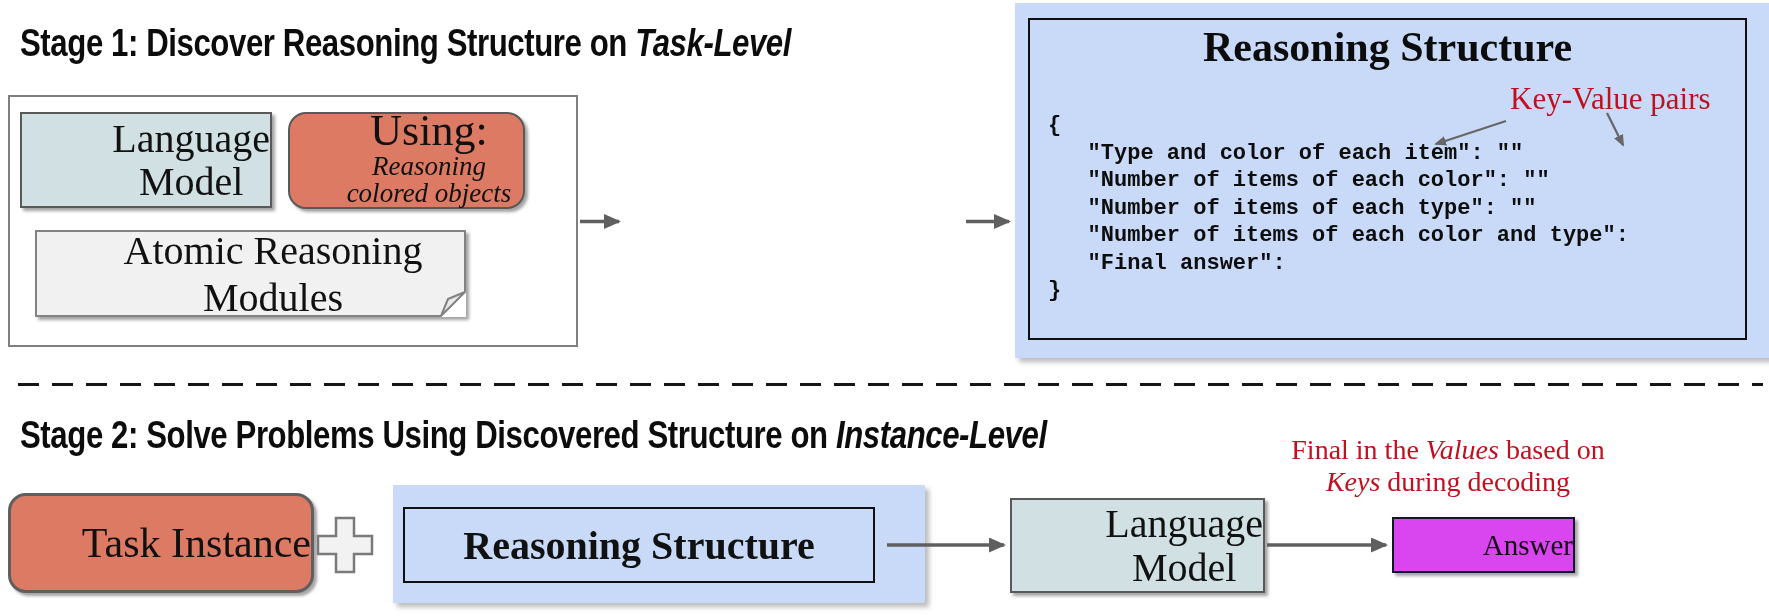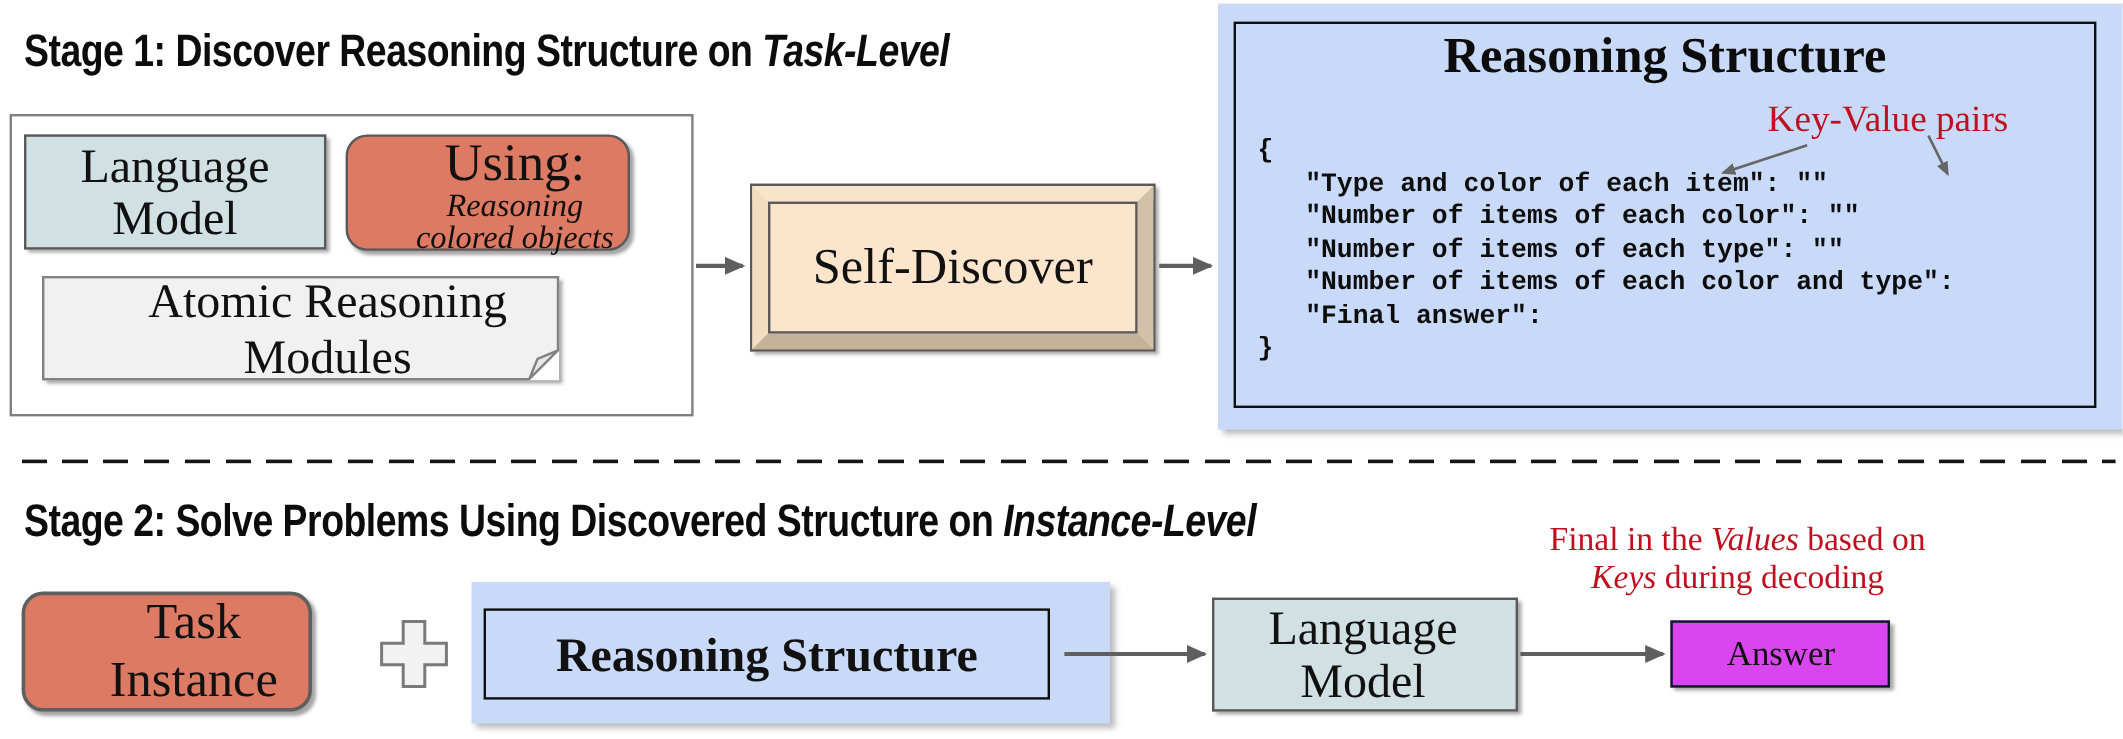--- a/index.html
+++ b/index.html
@@ -10,21 +10,21 @@
   .abs{position:absolute;}
   
   .stage-title{
     font-family:"Liberation Sans",sans-serif;font-weight:bold;
     font-size:38px;letter-spacing:-0.5px;white-space:nowrap;color:#0c0c0c;
     transform:scaleX(0.82);transform-origin:left top;
   }
   .stage-title .emph{font-style:italic;}
   
   .box{
-    box-sizing:border-box;display:flex;align-items:center;justify-content:flex-start;
+    box-sizing:border-box;display:flex;align-items:center;justify-content:flex-end;
     text-align:center;
     padding-left:45px;
   }
   .shadow{box-shadow:3px 3px 3px rgba(90,90,90,0.55);}
   .soft-shadow{box-shadow:4px 4px 5px rgba(140,140,140,0.6);padding-left:40px;}
   .container-box{border:2px solid #7f7f7f;background:#ffffff;}
   .lm-box{background:#d0e0e3;border:2px solid #595959;font-size:40px;line-height:1.08;}
   .task-box{background:#dc7a64;border:2px solid #595959;border-radius:18px;flex-direction:column;line-height:1.0;}
   .task-main{font-size:44px;}
   .task-detail{font-style:italic;font-size:27px;}
@@ -38,21 +38,21 @@
   }
   .sd-inner{
     box-sizing:border-box;width:100%;height:100%;border:2px solid #5a5a5a;
     background:#fce5cd;display:flex;align-items:center;justify-content:center;
     font-size:42px;
   }
   
   .panel{background:#c9daf8;}
   .panel-inner-border{box-sizing:border-box;border:2px solid #0f0f0f;background:transparent;}
   .panel-title{font-weight:bold;font-size:42px;text-align:center;color:#0c0c0c;}
-  .kv-label{color:#c01020;font-size:31px;white-space:nowrap;}
+  .kv-label{color:#c01020;font-size:31px;white-space:nowrap;margin-left:37px;}
   .code-block{font-family:"Liberation Mono",monospace;font-weight:bold;font-size:22px;line-height:27.5px;color:#0d0d0d;}
   .code-line{white-space:pre;}
   
   .divider{
     height:3px;
     background:repeating-linear-gradient(90deg,#151515 0 21px,transparent 21px 34px);
   }
   
   .task-instance-box{background:#dc7a64;border:3px solid #5f5f5f;border-radius:18px;font-size:42px;}
   .rs2-outer{background:#c9daf8;}
@@ -90,27 +90,20 @@
   </div>
 
   <div class="abs box atomic-box shadow" style="left:35px;top:230px;width:431px;height:87px;">
     <span>Atomic Reasoning Modules</span>
     <svg class="fold-svg" width="26" height="26">
       <path d="M26,0 L26,26 L0,26 Z" fill="#ffffff"></path>
       <path d="M1,25 L25,1 L8,8 Z" fill="#e9e9e9" stroke="#828282" stroke-width="2" stroke-linejoin="round"></path>
     </svg>
   </div>
 
-  <div class="abs sd-outer shadow" style="left:625px;top:153px;width:338px;height:140px;">
-    <div class="sd-bevel">
-      <div class="sd-inner">
-        <span>Self-Discover</span>
-      </div>
-    </div>
-  </div>
 
   <div class="abs panel soft-shadow" style="left:1015px;top:3px;width:748px;height:355px;">
     <div class="abs panel-inner-border" style="left:13px;top:15px;width:719px;height:322px;"></div>
     <div class="abs panel-title" style="left:13px;top:20px;width:719px;">Reasoning Structure</div>
     <div class="abs kv-label" style="left:458px;top:78px;">Key-Value pairs</div>
     <div class="abs code-block" style="left:33px;top:109px;">
       <div class="code-line">{</div>
       <div class="code-line">   "Type and color of each item": ""</div>
       <div class="code-line">   "Number of items of each color": ""</div>
       <div class="code-line">   "Number of items of each type": ""</div>
@@ -119,21 +112,21 @@
       <div class="code-line">}</div>
     </div>
   </div>
 
   <div class="abs divider" style="left:18px;top:383px;width:1745px;"></div>
 
   <div class="abs stage-title" style="left:20px;top:414px;">
     <span>Stage 2: Solve Problems Using Discovered Structure on </span><span class="emph">Instance-Level</span>
   </div>
 
-  <div class="abs box task-instance-box shadow" style="left:18px;top:493px;width:242px;height:100px;">
+  <div class="abs box task-instance-box shadow" style="left:8px;top:493px;width:306px;height:100px;">
     <span>Task Instance</span>
   </div>
 
   <svg class="abs" style="left:316px;top:516px;" width="58" height="58" viewBox="0 0 58 58">
     <path d="M20 2 H38 V20 H56 V38 H38 V56 H20 V38 H2 V20 H20 Z" fill="#f2f2f2" stroke="#7a7a7a" stroke-width="2.5" stroke-linejoin="miter"></path>
   </svg>
 
   <div class="abs rs2-outer soft-shadow" style="left:393px;top:485px;width:492px;height:118px;">
     <div class="abs rs2-inner" style="left:10px;top:22px;width:472px;height:76px;">
       <span>Reasoning Structure</span>

